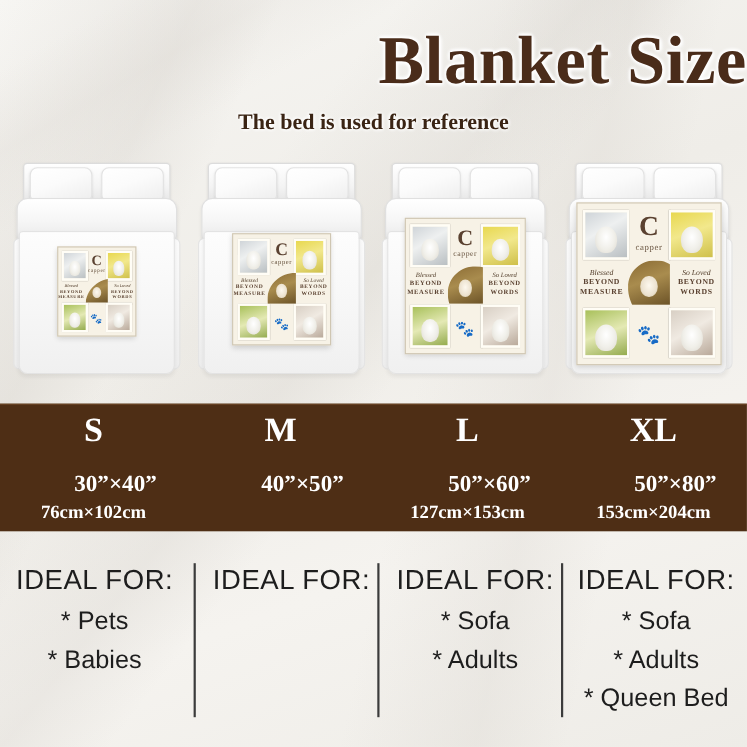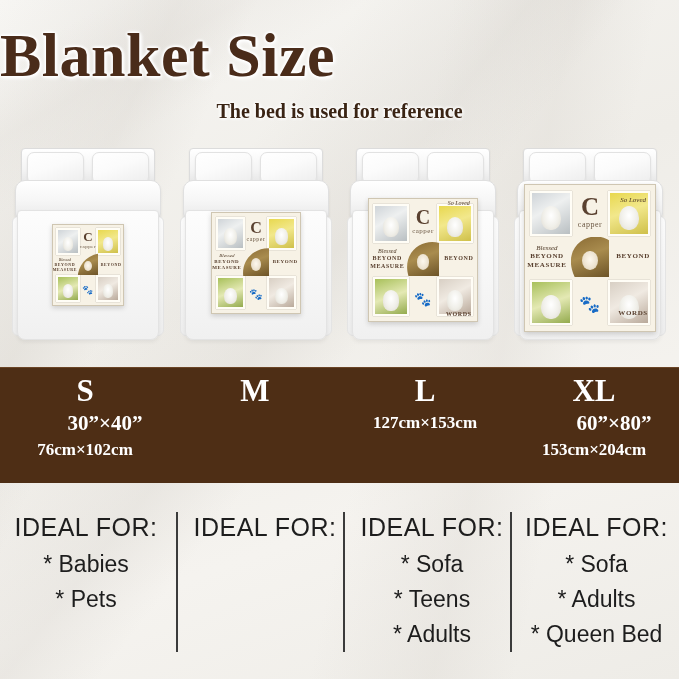--- a/index.html
+++ b/index.html
@@ -13,21 +13,21 @@
     background:
       linear-gradient(115deg, rgba(255,255,255,0) 0%, rgba(205,200,193,.28) 18%, rgba(255,255,255,0) 26%),
       linear-gradient(128deg, rgba(255,255,255,0) 30%, rgba(198,193,186,.22) 44%, rgba(255,255,255,0) 52%),
       linear-gradient(102deg, rgba(255,255,255,0) 55%, rgba(210,205,198,.25) 70%, rgba(255,255,255,0) 80%),
       linear-gradient(150deg, rgba(255,255,255,0) 6%, rgba(214,209,202,.20) 13%, rgba(255,255,255,0) 20%),
       linear-gradient(160deg,#f7f6f3 0%,#efede8 40%,#f5f3ef 70%,#eeece7 100%);
   }
 
   
   .title{
-    position:absolute;left:0;right:0;top:24px;text-align:left;
+    position:absolute;left:0;right:0;top:24px;text-align:right;
     font-family:"Liberation Serif", serif;
     font-weight:bold;font-size:62px;line-height:1;
     color:#4a2c1a;letter-spacing:.5px;
     text-shadow:
       0 0 5px #fff, 1px 0 3px #fff, -1px 0 3px #fff,
       0 1px 3px #fff, 0 -1px 3px #fff, 2px 2px 4px rgba(255,255,255,.9);
   }
   .subtitle{
     position:absolute;left:0;right:0;top:100px;text-align:center;
     font-family:"Liberation Serif", serif;
@@ -122,21 +122,21 @@
     background:radial-gradient(ellipse at 50% 45%, #fdf8ee 0%, #ece2cf 60%, #c9b893 100%);
     border-radius:50%;
   }
   .txt-left,.txt-right{
     position:absolute;top:35%;width:28%;height:28%;
     display:flex;flex-direction:column;align-items:center;justify-content:center;
     text-align:center;color:#5a4130;
     font-family:"Liberation Serif", serif;line-height:1.25;
   }
   .txt-left{left:0%;}
-  .txt-right{right:0%;gap:48px;}
+  .txt-right{right:0%;}
   .script{font-style:italic;color:#4f3a27;}
   .caps{letter-spacing:.6px;font-weight:bold;}
   .paws{
     position:absolute;left:36%;bottom:1%;width:28%;height:29%;
     display:flex;align-items:center;justify-content:center;color:#5a4130;
   }
 
   
   .band{
     position:absolute;left:0;top:367px;width:679px;height:115px;
@@ -145,21 +145,21 @@
   }
   .band-col{
     position:absolute;top:0;height:100%;text-align:center;color:#fff;
   }
   .sz{
     font-family:"Liberation Serif", serif;font-weight:bold;
     font-size:31px;margin-top:6px;line-height:1.1;
   }
   .inch{
     font-family:"Liberation Serif", serif;font-weight:bold;
-    font-size:21px;margin-top:4px;line-height:1.1;padding-left:40px;
+    font-size:21px;margin-top:20px;line-height:1.1;padding-left:40px;
   }
   .cm{
     font-family:"Liberation Serif", serif;font-weight:bold;
     font-size:17px;margin-top:6px;line-height:1.1;
   }
 
   
   .ideal{position:absolute;left:0;top:500px;width:679px;height:179px;}
   .ideal-col{
     position:absolute;top:0;height:100%;text-align:center;color:#1d1d1d;
@@ -374,49 +374,50 @@
   </div>
 
   <div class="band">
     <div class="band-col" style="left:0;width:170px;">
       <div class="sz">S</div>
       <div class="inch">30”×40”</div>
       <div class="cm">76cm×102cm</div>
     </div>
     <div class="band-col" style="left:170px;width:170px;">
       <div class="sz">M</div>
+      <div class="inch">40”×50”</div>
     </div>
     <div class="band-col" style="left:340px;width:170px;">
       <div class="sz">L</div>
+      <div class="inch">50”×60”</div>
       <div class="cm">127cm×153cm</div>
     </div>
     <div class="band-col" style="left:509px;width:170px;">
       <div class="sz">XL</div>
-      <div class="inch">60”×80”</div>
+      <div class="inch">50”×80”</div>
       <div class="cm">153cm×204cm</div>
     </div>
   </div>
 
   <div class="ideal">
     <div class="ideal-col" style="left:0;width:172px;">
       <div class="ideal-head">IDEAL FOR:</div>
+      <div class="ideal-item">* Pets</div>
       <div class="ideal-item">* Babies</div>
-      <div class="ideal-item">* Pets</div>
     </div>
     <div class="divider" style="left:176px;"></div>
 
     <div class="ideal-col" style="left:180px;width:170px;">
       <div class="ideal-head">IDEAL FOR:</div>
     </div>
     <div class="divider" style="left:343px;"></div>
 
     <div class="ideal-col" style="left:347px;width:170px;">
       <div class="ideal-head">IDEAL FOR:</div>
       <div class="ideal-item">* Sofa</div>
-      <div class="ideal-item">* Teens</div>
       <div class="ideal-item">* Adults</div>
     </div>
     <div class="divider" style="left:510px;"></div>
 
     <div class="ideal-col" style="left:514px;width:165px;">
       <div class="ideal-head">IDEAL FOR:</div>
       <div class="ideal-item">* Sofa</div>
       <div class="ideal-item">* Adults</div>
       <div class="ideal-item">* Queen Bed</div>
     </div>

